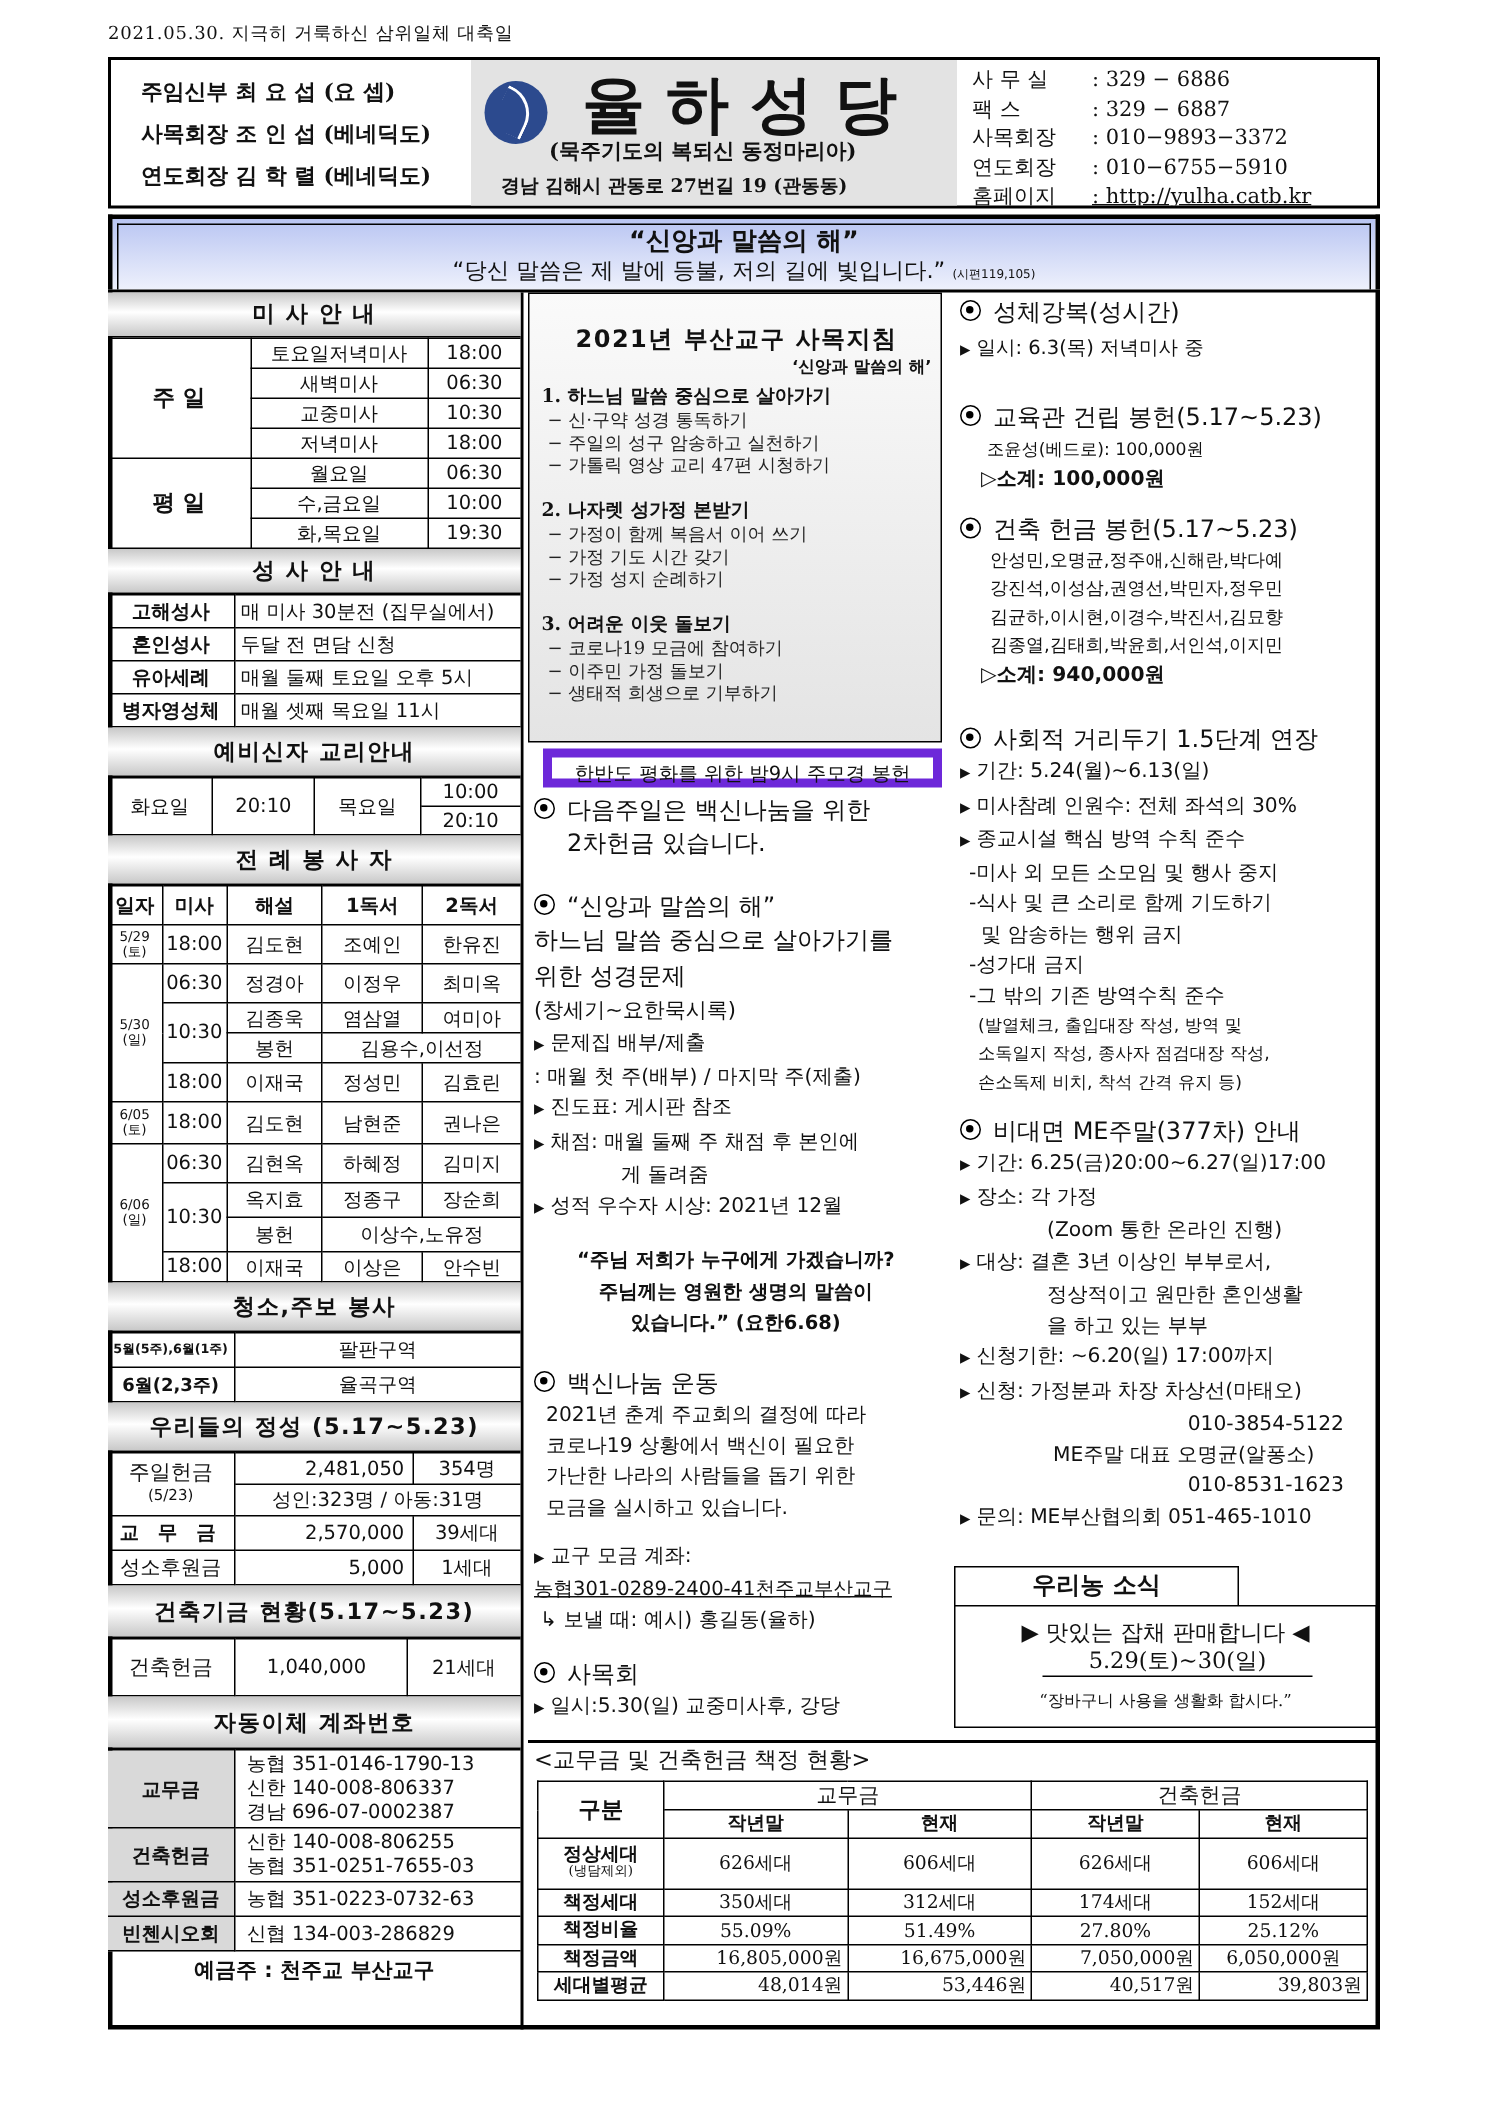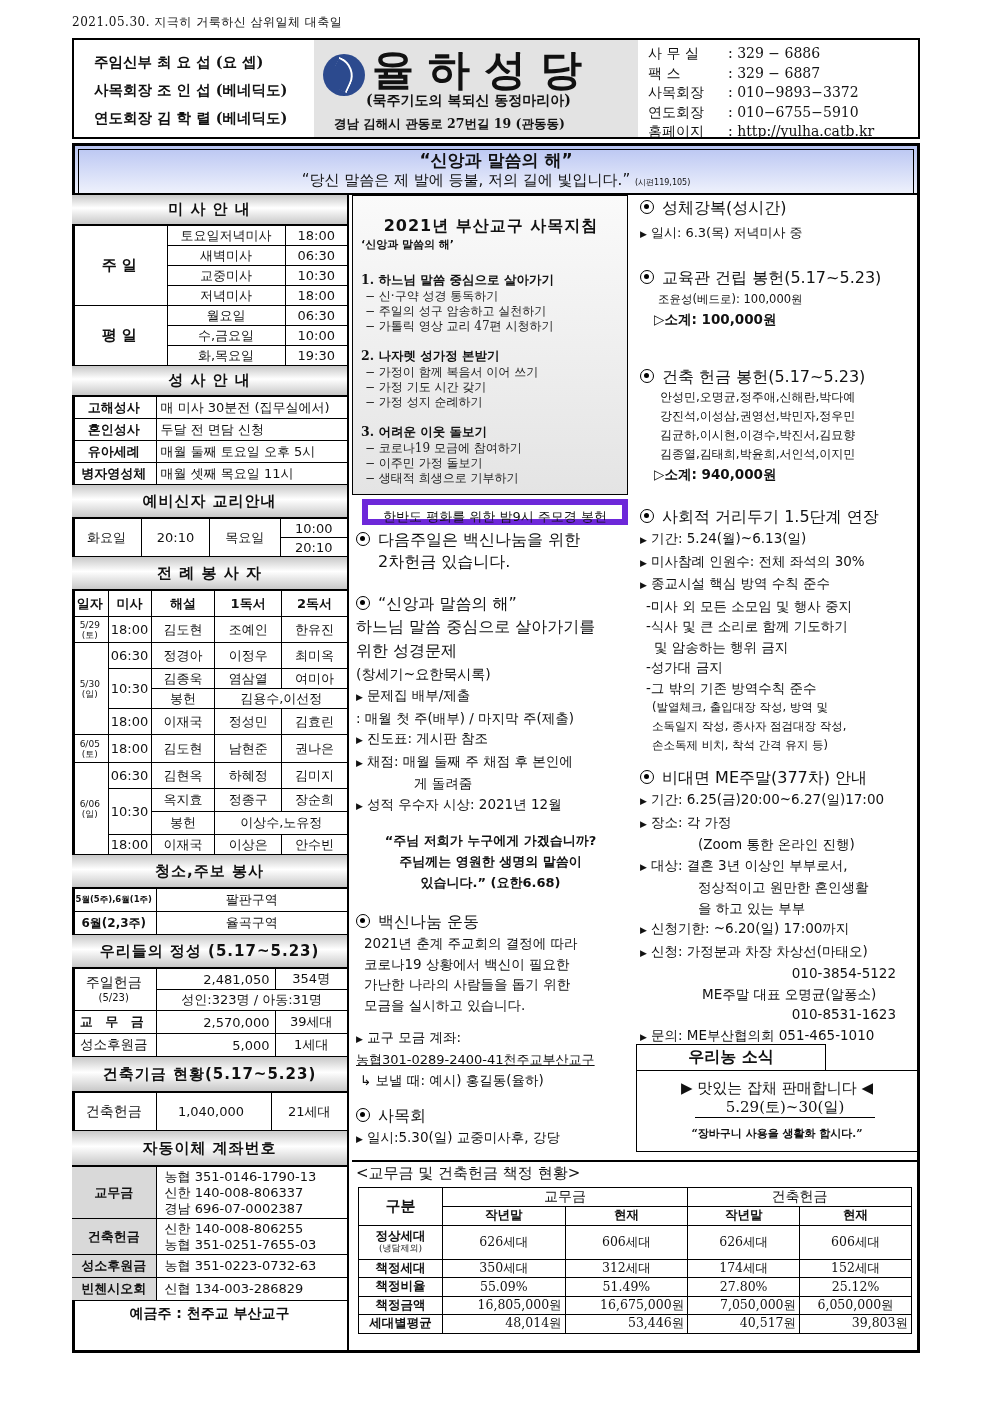--- a/index.html
+++ b/index.html
@@ -5,21 +5,21 @@
 *{box-sizing:border-box;margin:0;padding:0}
 body{width:992px;height:1403px;background:#fff;font-family:"DejaVu Sans","Liberation Sans",sans-serif;color:#111;position:relative;overflow:hidden}
 .abs{position:absolute}
 .serif{font-family:"DejaVu Serif","Liberation Serif",serif}
 .topline{left:72px;top:14px;font-size:12px;font-family:"DejaVu Serif",serif;letter-spacing:0.5px}
 .header{left:72px;top:38px;width:848px;height:101px;border:2px solid #000;display:flex}
 .hl{width:240px;padding:8px 0 0 20px;font-family:"DejaVu Serif",serif;font-size:14.5px;line-height:28px;font-weight:bold}
 .hc{width:324px;background:#e3e3e3;position:relative}
 .logo{position:absolute;left:9px;top:14px;width:42px;height:42px;border-radius:50%;background:#2c4a8e}
 .logo::after{content:"";position:absolute;left:9px;top:6px;width:20px;height:28px;border:2px solid #fff;border-left:none;border-bottom:none;border-radius:0 20px 0 0;transform:rotate(25deg)}
-.title{position:absolute;left:58px;top:2px;font-size:42px;font-weight:bold;letter-spacing:14px}
+.title{position:absolute;left:74px;top:2px;font-size:42px;font-weight:bold;letter-spacing:14px}
 .sub1{position:absolute;left:52px;top:52px;font-family:"DejaVu Serif",serif;font-weight:bold;font-size:14px}
 .sub2{position:absolute;left:20px;top:76px;font-family:"DejaVu Serif",serif;font-weight:bold;font-size:12.5px}
 .hr{flex:1;padding:4px 0 0 10px;font-family:"DejaVu Serif",serif;font-size:14px;line-height:19.5px;white-space:nowrap;overflow:hidden}
 .hr .lab{display:inline-block;width:80px}
 .hr a{color:#111;text-decoration:underline}
 .banner{left:72px;top:143px;width:848px;height:50px;border:3px solid #000;border-bottom:none;background:linear-gradient(#b9c5f2,#eef1fc)}
 .banner .inner{position:absolute;left:3px;right:3px;top:3px;bottom:0;border:1px solid #000;border-bottom:none}
 .b1{position:absolute;left:0;right:0;top:3px;text-align:center;font-size:17px;font-weight:bold}
 .b2{position:absolute;left:0;right:0;top:25px;text-align:center;font-size:15px}
 .b2 small{font-size:8px}
@@ -28,21 +28,21 @@
 table{border-collapse:collapse;width:100%}
 td,th{border:1px solid #000;text-align:center;font-weight:normal}
 .sechead{height:30px;background:linear-gradient(#c8c8c8,#ffffff 45%,#c8c8c8);font-weight:bold;font-size:15px;display:flex;align-items:center;justify-content:center;border-bottom:1px solid #000;letter-spacing:1px}
 .lt{font-size:13px}
 .lt td{height:20px}
 .bold{font-weight:bold}
 .gray{background:#d9d9d9}
 .mid{left:352px;top:195px;width:283px}
 .box{border:1px solid #000;background:linear-gradient(#fafafa,#e4e4e4);padding:6px 6px 0 8px;height:300px;margin-left:0;width:276px}
 .box h2{font-size:16px;text-align:center;letter-spacing:1px}
-.box .q{text-align:left;font-size:11px;font-weight:bold;margin-bottom:20px}
+.box .q{text-align:right;font-size:11px;font-weight:bold;margin-bottom:4px}
 .box .pt{font-family:"DejaVu Serif",serif;font-weight:bold;font-size:12.5px;margin-top:4px}
 .box .it{font-family:"DejaVu Serif",serif;font-size:12px;line-height:15px;padding-left:4px;color:#222}
 .peace{border:6px solid #6d28d9;width:273px;height:26px;margin:4px 0 0 6px;text-align:center;font-size:13px;line-height:24px}
 .hd{font-weight:normal;font-size:16px;line-height:22px}
 .radio{display:inline-block;width:14px;height:14px;border:1.5px solid #000;border-radius:50%;position:relative;margin-right:8px;vertical-align:-1px}
 .radio::after{content:"";position:absolute;left:3px;top:3px;width:5px;height:5px;border-radius:50%;background:#000}
 .tx{font-size:13.5px;line-height:20.5px}
 .tri{font-size:9px;margin-right:4px}
 .rcol{left:640px;top:195px;width:278px}
 .news{left:636px;top:1044px;width:282px;height:108px}
@@ -384,21 +384,21 @@
 <div class="abs rcol">
   <div>
     <div class="hd" style="margin-top:2px"><span class="radio"></span><span>성체강복(성시간)</span></div>
     <div class="tx" style="font-size:13px;margin-top:4px"><span class="tri">▶</span><span>일시: 6.3(목) 저녁미사 중</span></div>
   </div>
   <div style="margin-top:22px">
     <div class="hd"><span class="radio"></span><span>교육관 건립 봉헌(5.17~5.23)</span></div>
     <div class="tx" style="font-size:11.5px;padding-left:18px">조윤성(베드로): 100,000원</div>
     <div class="tx bold" style="padding-left:14px"><span>▷</span><span>소계: 100,000원</span></div>
   </div>
-  <div style="margin-top:36px">
+  <div style="margin-top:12px">
     <div class="hd"><span class="radio"></span><span>건축 헌금 봉헌(5.17~5.23)</span></div>
     <div class="tx" style="font-size:12px;padding-left:20px;line-height:19px">안성민,오명균,정주애,신해란,박다예</div>
     <div class="tx" style="font-size:12px;padding-left:20px;line-height:19px">강진석,이성삼,권영선,박민자,정우민</div>
     <div class="tx" style="font-size:12px;padding-left:20px;line-height:19px">김균하,이시현,이경수,박진서,김묘향</div>
     <div class="tx" style="font-size:12px;padding-left:20px;line-height:19px">김종열,김태희,박윤희,서인석,이지민</div>
     <div class="tx bold" style="padding-left:14px"><span>▷</span><span>소계: 940,000원</span></div>
   </div>
   <div style="margin-top:22px">
     <div class="hd" style="white-space:nowrap"><span class="radio"></span><span>사회적 거리두기 1.5단계 연장</span></div>
     <div class="tx"><span class="tri">▶</span><span>기간: 5.24(월)~6.13(일)</span></div>
@@ -428,21 +428,21 @@
     <div class="tx" style="text-align:right;padding-right:22px">010-8531-1623</div>
     <div class="tx"><span class="tri">▶</span><span>문의: ME부산협의회 051-465-1010</span></div>
   </div>
 </div>
 
 <div class="abs news">
   <div class="ntab">우리농 소식</div>
   <div class="nbody">
     <div class="serif" style="text-align:center;font-size:15px;margin-top:8px">▶ 맛있는 잡채 판매합니다 ◀</div>
     <div class="serif" style="text-align:center;font-size:15px;width:180px;margin-left:58px;border-bottom:1px solid #000">5.29(토)~30(일)</div>
-    <div class="serif" style="text-align:center;font-size:11px;font-weight:bold;margin-top:8px">“장바구니 사용을 생활화 합시다.”</div>
+    <div class="serif" style="text-align:center;font-size:11px;font-weight:normal;margin-top:8px">“장바구니 사용을 생활화 합시다.”</div>
   </div>
 </div>
 
 <div class="abs bottom" style="border-top:2px solid #000;padding-top:2px">
   <div style="font-size:15px;padding-left:4px;margin-bottom:4px">&lt;교무금 및 건축헌금 책정 현황&gt;</div>
   <table class="bt" style="width:554px;margin-left:6px">
     <tbody>
         <tr>
           <td rowspan="2" class="bold" style="width:84px;font-size:15px">구분</td>
           <td colspan="2" style="font-size:14px">교무금</td>

